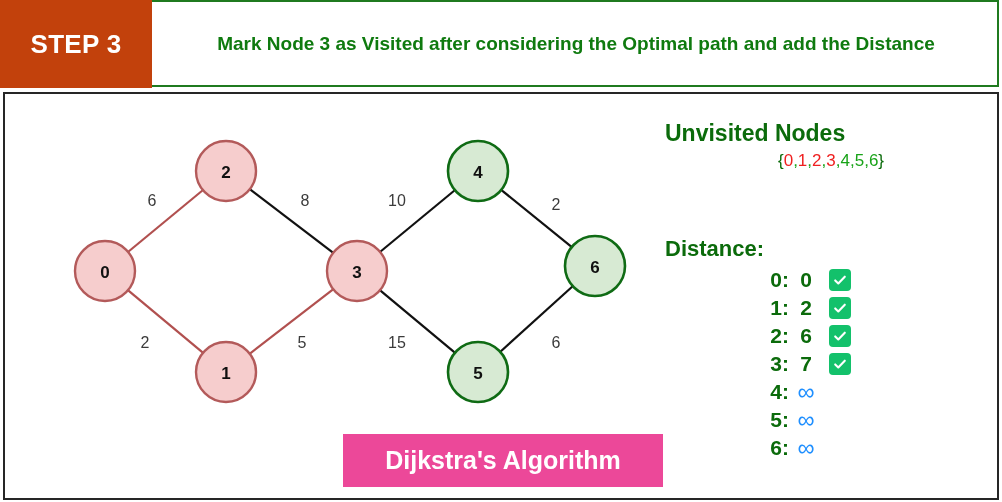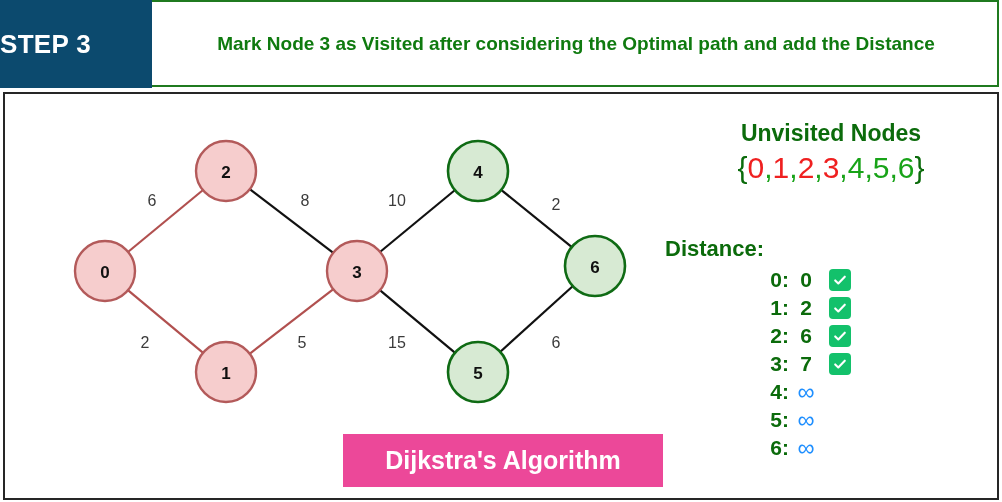--- a/index.html
+++ b/index.html
@@ -35,24 +35,24 @@
     box-sizing: border-box;
     border: 2px solid #1f7a1f;
     background: #ffffff;
   }
   #step-badge {
     position: absolute;
     left: 0px;
     top: 0px;
     width: 152px;
     height: 88px;
-    background: #0c4a6e;
-    display: flex;
-    align-items: center;
-    justify-content: flex-start;
+    background: #c2410c;
+    display: flex;
+    align-items: center;
+    justify-content: center;
   }
   #step-badge-label {
     color: #ffffff;
     font-size: 26px;
     font-weight: bold;
     letter-spacing: 0.3px;
     font-family: "Liberation Sans", sans-serif;
   }
   #header-title {
     position: absolute;
@@ -157,33 +157,33 @@
     left: 660px;
     top: 0px;
     width: 332px;
     height: 404px;
   }
   #unvisited-heading {
     position: absolute;
     left: 0px;
     top: 26px;
     width: 332px;
-    text-align: center;
+    text-align: left;
     color: #0b6b0b;
     font-size: 23px;
     font-weight: bold;
     font-family: "Liberation Sans", sans-serif;
   }
   #unvisited-set {
     position: absolute;
     left: 0px;
     top: 57px;
     width: 332px;
     text-align: center;
-    font-size: 30px;
+    font-size: 17px;
     font-family: "Liberation Sans", sans-serif;
     color: #0b6b0b;
     white-space: nowrap;
   }
   #unvisited-set .brace { color: #0b6b0b; }
   #unvisited-set .visited-item { color: #ef2020; }
   #unvisited-set .pending-item { color: #18a318; }
   #unvisited-set .sep { color: #18a318; }
 
   #distance-heading {

